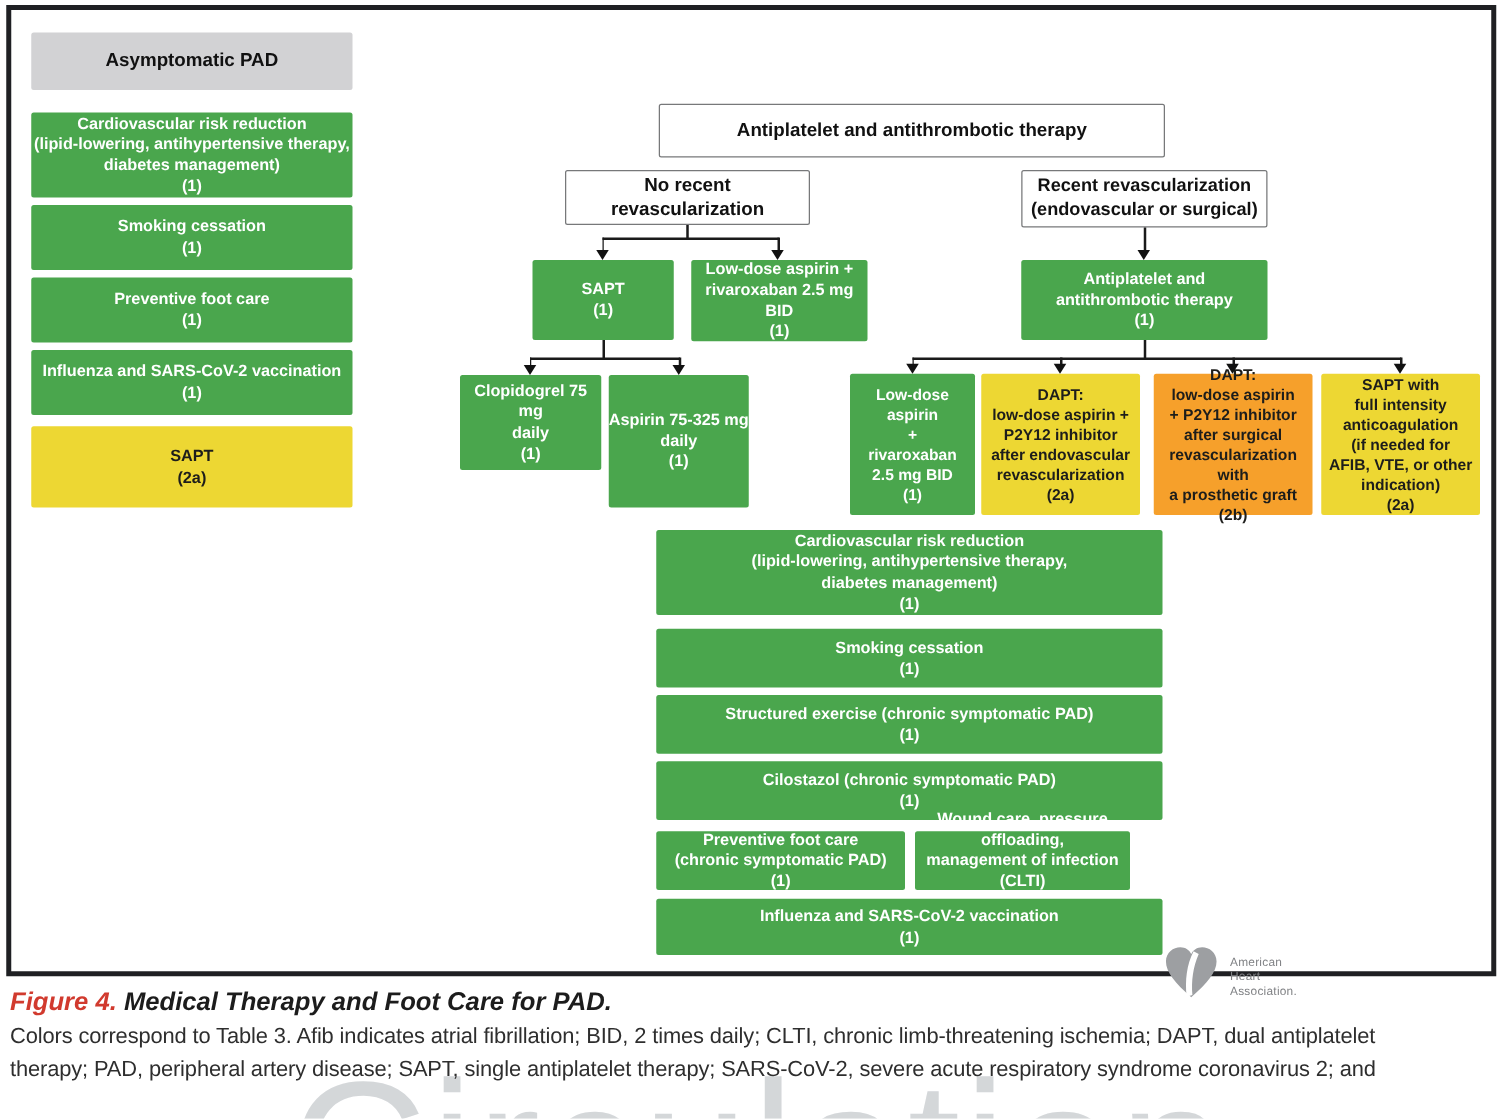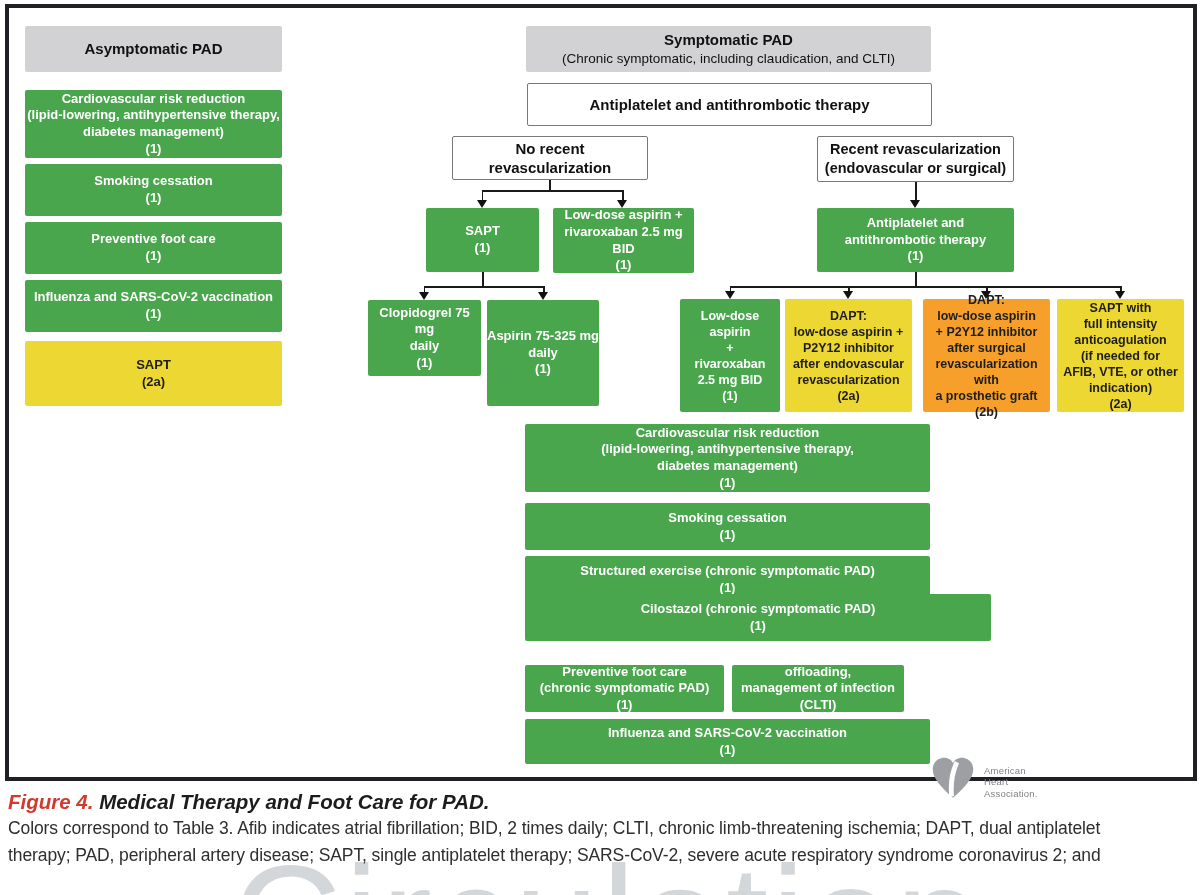--- a/index.html
+++ b/index.html
@@ -63,24 +63,20 @@
 (1)</div>
     <div class="node green" style="left:16px;top:156px;width:257px;height:52px">Smoking cessation
 (1)</div>
     <div class="node green" style="left:16px;top:214px;width:257px;height:52px">Preventive foot care
 (1)</div>
     <div class="node green" style="left:16px;top:272px;width:257px;height:52px">Influenza and SARS-CoV-2 vaccination
 (1)</div>
     <div class="node yellow" style="left:16px;top:333px;width:257px;height:65px">SAPT
 (2a)</div>
 
-    <div class="node grayhead" style="left:517px;top:18px;width:405px;height:46px">
-      <div>Symptomatic PAD</div>
-      <div class="subhead">(Chronic symptomatic, including claudication, and CLTI)</div>
-    </div>
 
     <div class="node whitebox" style="left:518px;top:75px;width:405px;height:43px">Antiplatelet and antithrombotic therapy</div>
 
     <div class="node whitebox" style="left:808px;top:128px;width:197px;height:46px;font-size:14.5px">Recent revascularization
 (endovascular or surgical)</div>
     <div class="node whitebox" style="left:443px;top:128px;width:196px;height:44px">No recent revascularization</div>
 
     <div class="node green" style="left:417px;top:200px;width:113px;height:64px">SAPT
 (1)</div>
     <div class="node green" style="left:544px;top:200px;width:141px;height:65px">Low-dose aspirin +
@@ -124,21 +120,21 @@
 (2a)</div>
 
     <div class="node green" style="left:516px;top:416px;width:405px;height:68px">Cardiovascular risk reduction
 (lipid-lowering, antihypertensive therapy,
 diabetes management)
 (1)</div>
     <div class="node green" style="left:516px;top:495px;width:405px;height:47px">Smoking cessation
 (1)</div>
     <div class="node green" style="left:516px;top:548px;width:405px;height:47px">Structured exercise (chronic symptomatic PAD)
 (1)</div>
-    <div class="node green" style="left:516px;top:586px;width:466px;height:47px">Cilostazol (chronic symptomatic PAD)
+    <div class="node green" style="left:516px;top:601px;width:405px;height:47px">Cilostazol (chronic symptomatic PAD)
 (1)</div>
     <div class="node green" style="left:516px;top:657px;width:199px;height:47px">Preventive foot care
 (chronic symptomatic PAD)
 (1)</div>
     <div class="node green" style="left:723px;top:657px;width:172px;height:47px">Wound care, pressure offloading,
 management of infection (CLTI)
 (1)</div>
     <div class="node green" style="left:516px;top:711px;width:405px;height:45px">Influenza and SARS-CoV-2 vaccination
 (1)</div>
 

